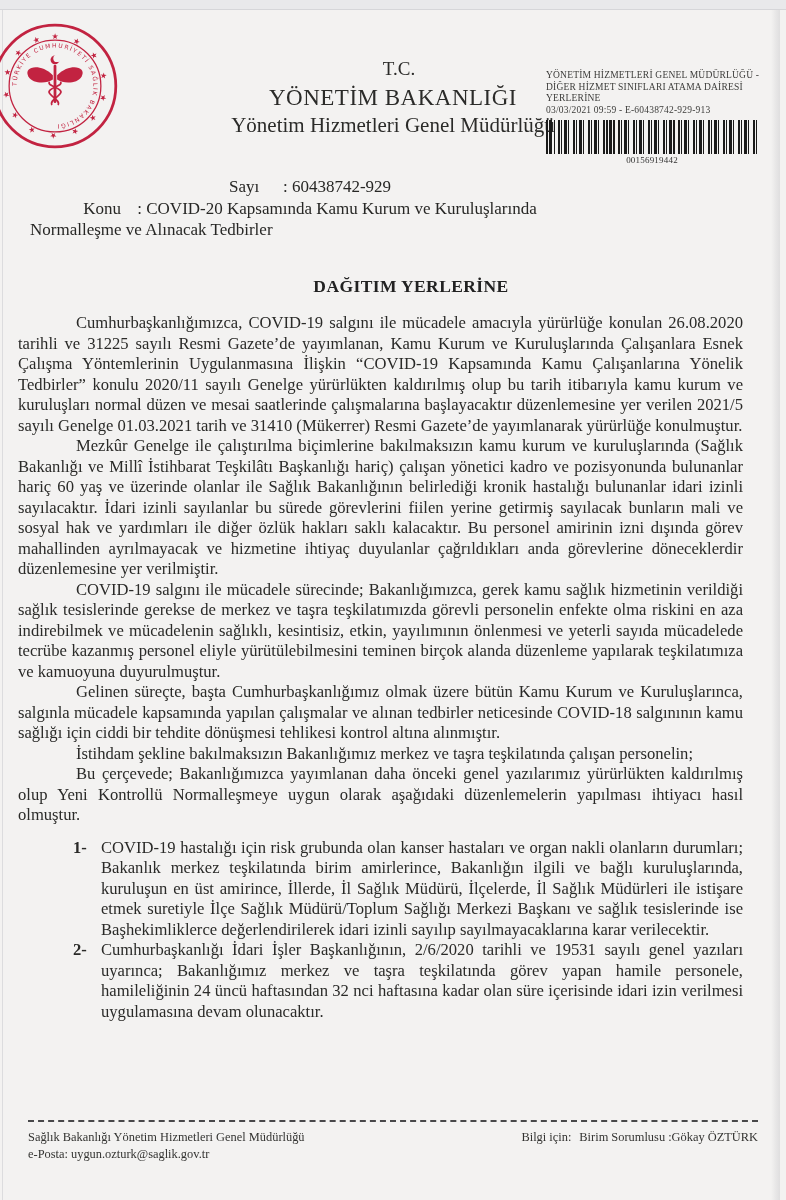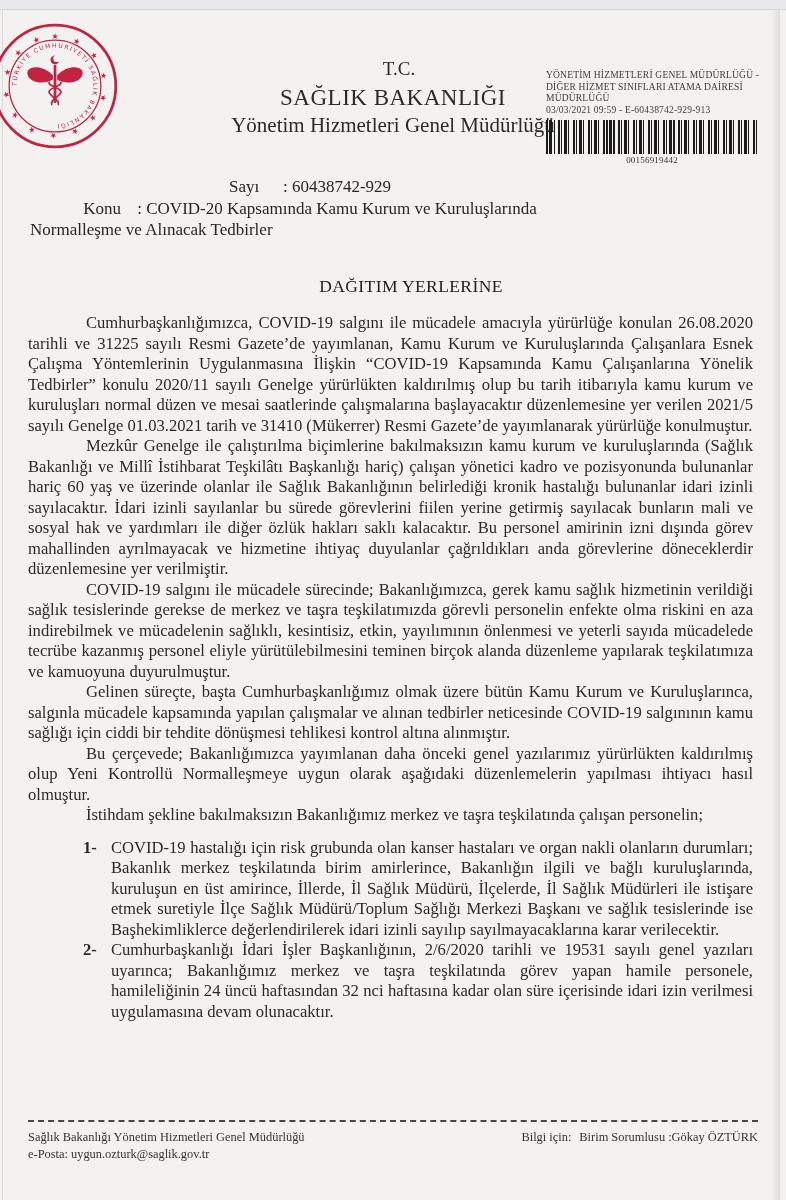--- a/index.html
+++ b/index.html
@@ -48,24 +48,24 @@
   .barcode-num{width:212px;text-align:center;font-size:9px;margin-top:1px;color:#333;}
 
   
   .meta{position:absolute;left:30px;top:176px;width:560px;font-size:17px;line-height:21.6px;}
   .meta-row{display:flex;justify-content:center;}
   .meta-label{width:54px;flex-shrink:0;}
 
   
   .doc-heading{
     position:absolute;left:0;right:0;top:276px;
-    text-align:center;font-weight:normal;font-size:17.5px;letter-spacing:0.4px;color:#222;padding-left:36px;
+    text-align:center;font-weight:bold;font-size:17.5px;letter-spacing:0.4px;color:#222;padding-left:36px;
   }
   .body{
-    position:absolute;left:28px;top:313px;width:725px;
+    position:absolute;left:18px;top:313px;width:725px;
     font-size:16.6px;line-height:20.5px;text-align:justify;color:#2a2a28;
   }
   .body p{margin:0;text-indent:58px;}
   .list{margin-top:12px;padding-left:55px;}
   .li{display:flex;margin:0;}
   .li-num{width:28px;flex-shrink:0;font-weight:bold;}
   .li-text{text-align:justify;}
 
   
   .footer{
@@ -118,28 +118,28 @@
       <circle cx="61.8" cy="34.2" r="3.4" fill="#f3f2f1"></circle>
       <path d="M58,50 C46,38 30,42 35,51 C39,58 52,58 58,54 Z" fill="#c22341"></path>
       <path d="M62,50 C74,38 90,42 85,51 C81,58 68,58 62,54 Z" fill="#c22341"></path>
       <path d="M55,56 C51,60 69,62 65,67 C61,72 55,74 57,78" fill="none" stroke="#c22341" stroke-width="1.6"></path>
       <path d="M65,56 C69,60 51,62 55,67 C59,72 65,74 63,78" fill="none" stroke="#c22341" stroke-width="1.6"></path>
     </g>
   </svg>
 
   <div class="letterhead">
     <div class="lh-tc">T.C.</div>
-    <div class="lh-ministry">SAĞLIK BAKANLIĞI</div>
+    <div class="lh-ministry">YÖNETİM BAKANLIĞI</div>
     <div class="lh-directorate">Yönetim Hizmetleri Genel Müdürlüğü</div>
   </div>
 
   <div class="stamp">
     <div>YÖNETİM HİZMETLERİ GENEL MÜDÜRLÜĞÜ -</div>
     <div>DİĞER HİZMET SINIFLARI ATAMA DAİRESİ</div>
-    <div>MÜDÜRLÜĞÜ</div>
+    <div>YERLERİNE</div>
     <div>03/03/2021 09:59 - E-60438742-929-913</div>
     <div class="barcode"></div>
     <div class="barcode-num">00156919442</div>
   </div>
 
   <div class="meta">
     <div class="meta-row">
       <span class="meta-label">Sayı</span>
       <span>: 60438742-929</span>
     </div>
@@ -149,23 +149,23 @@
     </div>
     <div>Normalleşme ve Alınacak Tedbirler</div>
   </div>
 
   <div class="doc-heading">DAĞITIM YERLERİNE</div>
 
   <div class="body">
     <p>Cumhurbaşkanlığımızca, COVID-19 salgını ile mücadele amacıyla yürürlüğe konulan 26.08.2020 tarihli ve 31225 sayılı Resmi Gazete’de yayımlanan, Kamu Kurum ve Kuruluşlarında Çalışanlara Esnek Çalışma Yöntemlerinin Uygulanmasına İlişkin “COVID-19 Kapsamında Kamu Çalışanlarına Yönelik Tedbirler” konulu 2020/11 sayılı Genelge yürürlükten kaldırılmış olup bu tarih itibarıyla kamu kurum ve kuruluşları normal düzen ve mesai saatlerinde çalışmalarına başlayacaktır düzenlemesine yer verilen 2021/5 sayılı Genelge 01.03.2021 tarih ve 31410 (Mükerrer) Resmi Gazete’de yayımlanarak yürürlüğe konulmuştur.</p>
     <p>Mezkûr Genelge ile çalıştırılma biçimlerine bakılmaksızın kamu kurum ve kuruluşlarında (Sağlık Bakanlığı ve Millî İstihbarat Teşkilâtı Başkanlığı hariç) çalışan yönetici kadro ve pozisyonunda bulunanlar hariç 60 yaş ve üzerinde olanlar ile Sağlık Bakanlığının belirlediği kronik hastalığı bulunanlar idari izinli sayılacaktır. İdari izinli sayılanlar bu sürede görevlerini fiilen yerine getirmiş sayılacak bunların mali ve sosyal hak ve yardımları ile diğer özlük hakları saklı kalacaktır. Bu personel amirinin izni dışında görev mahallinden ayrılmayacak ve hizmetine ihtiyaç duyulanlar çağrıldıkları anda görevlerine döneceklerdir düzenlemesine yer verilmiştir.</p>
     <p>COVID-19 salgını ile mücadele sürecinde; Bakanlığımızca, gerek kamu sağlık hizmetinin verildiği sağlık tesislerinde gerekse de merkez ve taşra teşkilatımızda görevli personelin enfekte olma riskini en aza indirebilmek ve mücadelenin sağlıklı, kesintisiz, etkin, yayılımının önlenmesi ve yeterli sayıda mücadelede tecrübe kazanmış personel eliyle yürütülebilmesini teminen birçok alanda düzenleme yapılarak teşkilatımıza ve kamuoyuna duyurulmuştur.</p>
-    <p>Gelinen süreçte, başta Cumhurbaşkanlığımız olmak üzere bütün Kamu Kurum ve Kuruluşlarınca, salgınla mücadele kapsamında yapılan çalışmalar ve alınan tedbirler neticesinde COVID-19 salgınının kamu sağlığı için ciddi bir tehdite dönüşmesi tehlikesi kontrol altına alınmıştır.</p>
+    <p>Gelinen süreçte, başta Cumhurbaşkanlığımız olmak üzere bütün Kamu Kurum ve Kuruluşlarınca, salgınla mücadele kapsamında yapılan çalışmalar ve alınan tedbirler neticesinde COVID-18 salgınının kamu sağlığı için ciddi bir tehdite dönüşmesi tehlikesi kontrol altına alınmıştır.</p>
+    <p>İstihdam şekline bakılmaksızın Bakanlığımız merkez ve taşra teşkilatında çalışan personelin;</p>
     <p>Bu çerçevede; Bakanlığımızca yayımlanan daha önceki genel yazılarımız yürürlükten kaldırılmış olup Yeni Kontrollü Normalleşmeye uygun olarak aşağıdaki düzenlemelerin yapılması ihtiyacı hasıl olmuştur.</p>
-    <p>İstihdam şekline bakılmaksızın Bakanlığımız merkez ve taşra teşkilatında çalışan personelin;</p>
 
     <div class="list">
       <div class="li">
         <span class="li-num">1-</span>
         <span class="li-text">COVID-19 hastalığı için risk grubunda olan kanser hastaları ve organ nakli olanların durumları; Bakanlık merkez teşkilatında birim amirlerince, Bakanlığın ilgili ve bağlı kuruluşlarında, kuruluşun en üst amirince, İllerde, İl Sağlık Müdürü, İlçelerde, İl Sağlık Müdürleri ile istişare etmek suretiyle İlçe Sağlık Müdürü/Toplum Sağlığı Merkezi Başkanı ve sağlık tesislerinde ise Başhekimliklerce değerlendirilerek idari izinli sayılıp sayılmayacaklarına karar verilecektir.</span>
       </div>
       <div class="li">
         <span class="li-num">2-</span>
         <span class="li-text">Cumhurbaşkanlığı İdari İşler Başkanlığının, 2/6/2020 tarihli ve 19531 sayılı genel yazıları uyarınca; Bakanlığımız merkez ve taşra teşkilatında görev yapan hamile personele, hamileliğinin 24 üncü haftasından 32 nci haftasına kadar olan süre içerisinde idari izin verilmesi uygulamasına devam olunacaktır.</span>
       </div>

